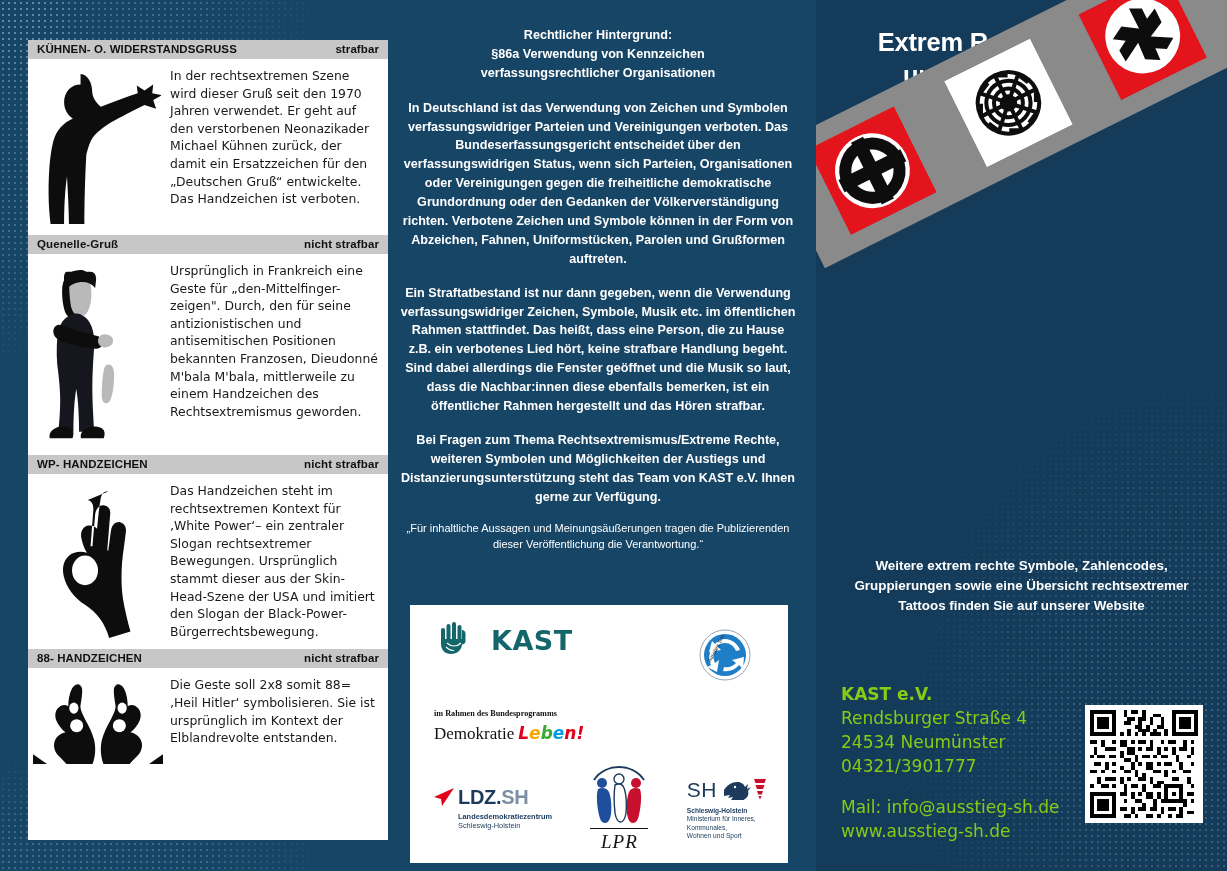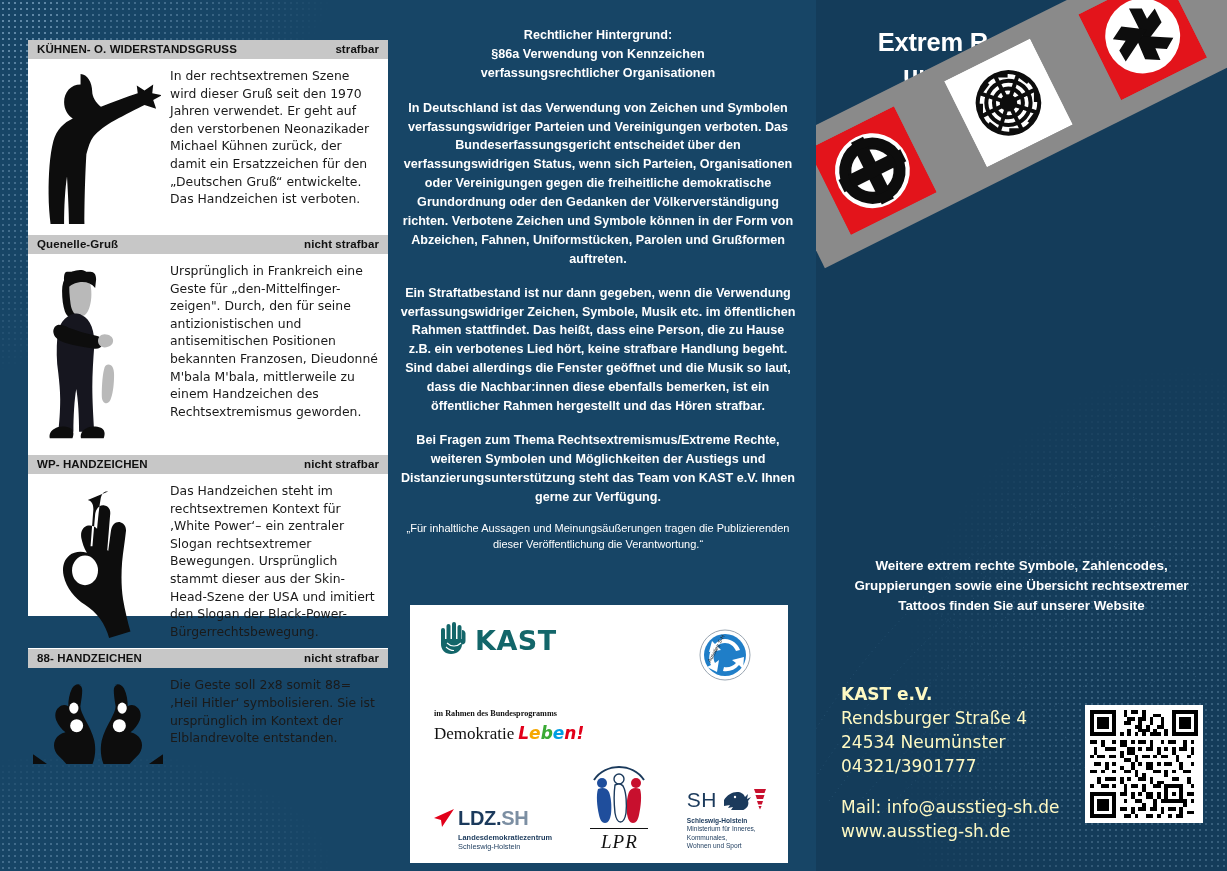--- a/index.html
+++ b/index.html
@@ -29,21 +29,21 @@
   .dots-right{right:0;bottom:0;width:420px;height:620px;opacity:.45;
     -webkit-mask-image:radial-gradient(95% 80% at 92% 78%, #000 0%, #000 30%, transparent 75%);
     mask-image:radial-gradient(95% 80% at 92% 78%, #000 0%, #000 30%, transparent 75%);}
   .swirl{
     position:absolute;right:-60px;bottom:40px;width:520px;height:520px;pointer-events:none;opacity:.5;
   }
   .swirl svg{width:100%;height:100%;display:block;}
 
   
   .left-card{
-    position:absolute;left:28px;top:40px;width:360px;height:576px;
+    position:absolute;left:28px;top:40px;width:360px;height:800px;
     background:#ffffff;box-shadow:0 0 0 0 rgba(0,0,0,0);
     display:flex;flex-direction:column;
   }
   .panel{border-bottom:1px solid #ffffff;}
   .panel:last-child{border-bottom:none;}
   .panel-head{
     background:#c7c7c7;color:#111;
     display:flex;justify-content:space-between;align-items:center;
     padding:3px 9px 4px 9px;font-size:11.5px;font-weight:bold;letter-spacing:.1px;
   }
@@ -73,31 +73,31 @@
     font-weight:normal;font-size:11px;line-height:1.45;
   }
   .logo-card{
     position:absolute;left:18px;top:605px;width:378px;height:258px;background:#fff;
     display:flex;flex-direction:column;justify-content:space-between;
     padding:12px 16px 8px 16px;box-sizing:border-box;
   }
   .logo-row{display:flex;align-items:center;}
   .logo-row-1{justify-content:space-between;align-items:flex-start;padding:4px 14px 0 12px;}
   .kast-logo{display:flex;align-items:center;gap:7px;}
-  .kast-word{font-size:27px;font-weight:bold;color:#13666a;letter-spacing:.5px;font-family:"DejaVu Sans", sans-serif;}
+  .kast-word{font-size:27px;font-weight:bold;color:#13666a;letter-spacing:.5px;font-family:"DejaVu Sans", sans-serif;margin-left:16px;}
   .ausstieg-logo{position:relative;width:66px;height:66px;}
   .logo-row-2{justify-content:space-between;align-items:flex-start;padding:0 6px 0 8px;}
   .funder{display:flex;flex-direction:column;gap:5px;}
   .funder-cap{font-size:8.2px;color:#111;font-family:"Liberation Serif", serif;font-weight:bold;}
   .bmfsfj{display:flex;align-items:flex-start;gap:5px;}
   .bmfsfj-text{font-size:7.4px;line-height:1.3;color:#111;font-family:"Liberation Sans", sans-serif;}
   .flagbar{width:5px;height:40px;background:linear-gradient(#111 0 33.3%,#d00 33.3% 66.6%,#fc0 66.6% 100%);}
   .demokratie{display:flex;align-items:baseline;font-size:17px;font-family:"Liberation Serif", serif;color:#111;}
   .demokratie .leben{font-family:"DejaVu Sans", sans-serif;font-style:italic;font-weight:bold;font-size:17px;margin-left:4px;}
-  .logo-row-3{justify-content:space-between;align-items:flex-end;padding:0 4px 4px 4px;gap:21px;}
+  .logo-row-3{justify-content:space-between;padding:0 4px 4px 4px;gap:21px;}
   .ldz{display:flex;align-items:flex-start;gap:2px;}
   .ldz-text{display:flex;flex-direction:column;}
   .ldz-main{font-size:20px;font-weight:bold;color:#1b3a5c;letter-spacing:-.3px;line-height:1;}
   .ldz-main .sh{color:#7c8fa3;font-weight:bold;}
   .ldz-sub{font-size:7.4px;font-weight:bold;color:#1b3a5c;line-height:1.25;margin-top:5px;}
   .ldz-sub span{font-weight:normal;}
   .lpr{display:flex;flex-direction:column;align-items:center;font-style:italic;}
   .lpr-word{font-size:19px;font-family:"Liberation Serif", serif;color:#111;letter-spacing:1px;line-height:1;margin-top:1px;}
   .lpr-rule{width:58px;height:1.5px;background:#111;margin-bottom:2px;}
   .shmin{display:flex;flex-direction:column;}
@@ -120,21 +120,21 @@
     background:#8a8a8a;transform:rotate(-26.5deg);transform-origin:left top;
   }
   .tile{position:absolute;width:96px;height:96px;top:18px;}
   .tile-inner{width:100%;height:100%;position:relative;}
   .tile svg{display:block;width:100%;height:100%;}
   .right-note{
     position:absolute;left:14px;top:556px;width:383px;text-align:center;
     color:#fff;font-size:13.4px;font-weight:bold;line-height:1.5;
   }
   .contact{
-    position:absolute;left:25px;top:682px;color:#fef9c3;font-size:17px;line-height:1.42;
+    position:absolute;left:25px;top:682px;color:#84cc16;font-size:17px;line-height:1.42;
     font-family:"DejaVu Sans", sans-serif;
   }
   .contact .org{font-weight:bold;}
   .contact .gap{height:16px;}
   .qr{
     position:absolute;left:1085px;top:705px;width:118px;height:118px;background:#fff;padding:5px;box-sizing:border-box;
   }
   .qr svg{display:block;width:100%;height:100%;}
 </style>
 </head>

